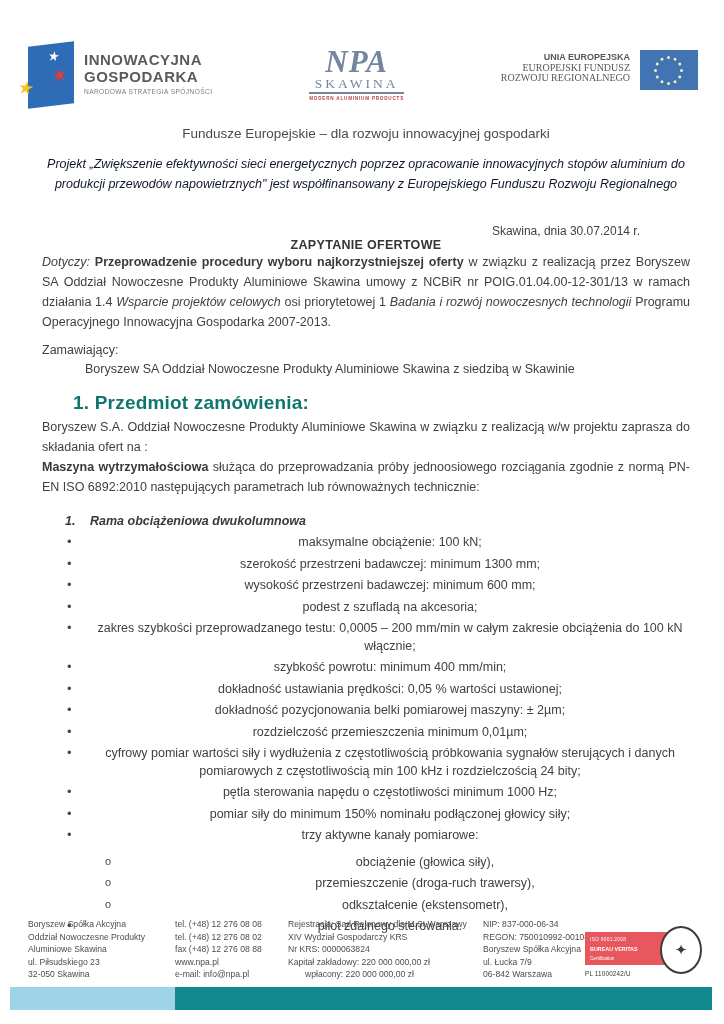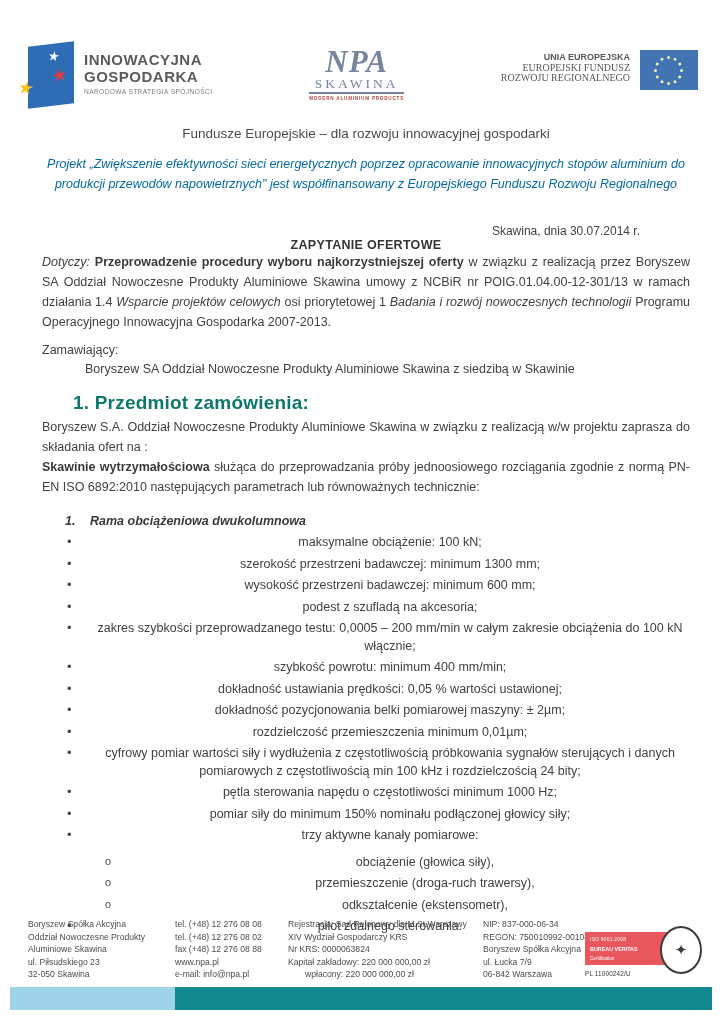--- a/index.html
+++ b/index.html
@@ -39,21 +39,21 @@
   .eu-flag i:nth-child(6){transform:rotate(150deg) translateY(-13px);}
   .eu-flag i:nth-child(7){transform:rotate(180deg) translateY(-13px);}
   .eu-flag i:nth-child(8){transform:rotate(210deg) translateY(-13px);}
   .eu-flag i:nth-child(9){transform:rotate(240deg) translateY(-13px);}
   .eu-flag i:nth-child(10){transform:rotate(270deg) translateY(-13px);}
   .eu-flag i:nth-child(11){transform:rotate(300deg) translateY(-13px);}
   .eu-flag i:nth-child(12){transform:rotate(330deg) translateY(-13px);}
   
   .body{position:absolute;top:126px;left:42px;right:34px;font-size:12.5px;}
   .doc-head-title{text-align:center;font-size:13.5px;color:#4a4a4a;}
-  .project-note{text-align:center;font-style:italic;font-size:12.5px;line-height:20px;margin-top:13px;color:#0369a1;}
+  .project-note{text-align:center;font-style:italic;font-size:12.5px;line-height:20px;margin-top:13px;color:#0f172a;}
   .date-line{text-align:right;padding-right:50px;margin-top:30px;font-size:12px;}
   .doc-title{text-align:center;font-weight:bold;font-size:12.5px;letter-spacing:.3px;color:#343434;}
   p.just{text-align:justify;line-height:20px;margin:0;}
   .dotyczy{margin-top:17px;}
   .zam-label{margin-top:11px;}
   .zam-value{padding-left:43px;margin-top:2px;line-height:20px;}
   h1.sec{font-size:19px;font-weight:bold;color:#0f766e;margin:13px 0 3px 31px;letter-spacing:.2px;}
   .machine{margin-top:15px;}
   b{color:#3a3a3a;}
   
@@ -139,21 +139,21 @@
     <div class="doc-title">ZAPYTANIE OFERTOWE</div>
 
     <p class="just dotyczy"><i>Dotyczy:</i> <b>Przeprowadzenie procedury wyboru najkorzystniejszej oferty</b> <span>w związku z realizacją przez Boryszew SA Oddział Nowoczesne Produkty Aluminiowe Skawina  umowy z NCBiR nr POIG.01.04.00-12-301/13 w ramach działania 1.4</span> <i>Wsparcie projektów celowych</i> <span>osi priorytetowej 1</span> <i>Badania i rozwój nowoczesnych technologii</i> <span>Programu Operacyjnego Innowacyjna Gospodarka 2007-2013.</span></p>
 
     <div class="zam-label">Zamawiający:</div>
     <div class="zam-value">Boryszew SA Oddział Nowoczesne Produkty Aluminiowe Skawina z siedzibą w Skawinie</div>
 
     <h1 class="sec">1. Przedmiot zamówienia:</h1>
     <p class="just">Boryszew S.A. Oddział Nowoczesne Produkty Aluminiowe Skawina w związku z realizacją w/w projektu zaprasza do składania ofert na :</p>
 
-    <p class="just machine"><b>Skawinie wytrzymałościowa</b><span> służąca do przeprowadzania próby jednoosiowego rozciągania zgodnie z normą PN-EN ISO 6892:2010 następujących parametrach lub równoważnych technicznie:</span></p>
+    <p class="just machine"><b>Maszyna wytrzymałościowa</b><span> służąca do przeprowadzania próby jednoosiowego rozciągania zgodnie z normą PN-EN ISO 6892:2010 następujących parametrach lub równoważnych technicznie:</span></p>
 
     <div class="num-item">
       <span class="num">1.</span>
       <span>Rama obciążeniowa dwukolumnowa</span>
     </div>
 
     <ul class="specs">
       <li>maksymalne obciążenie: 100 kN;</li>
       <li>szerokość przestrzeni badawczej: minimum 1300 mm;</li>
       <li>wysokość przestrzeni badawczej: minimum 600 mm;</li>

